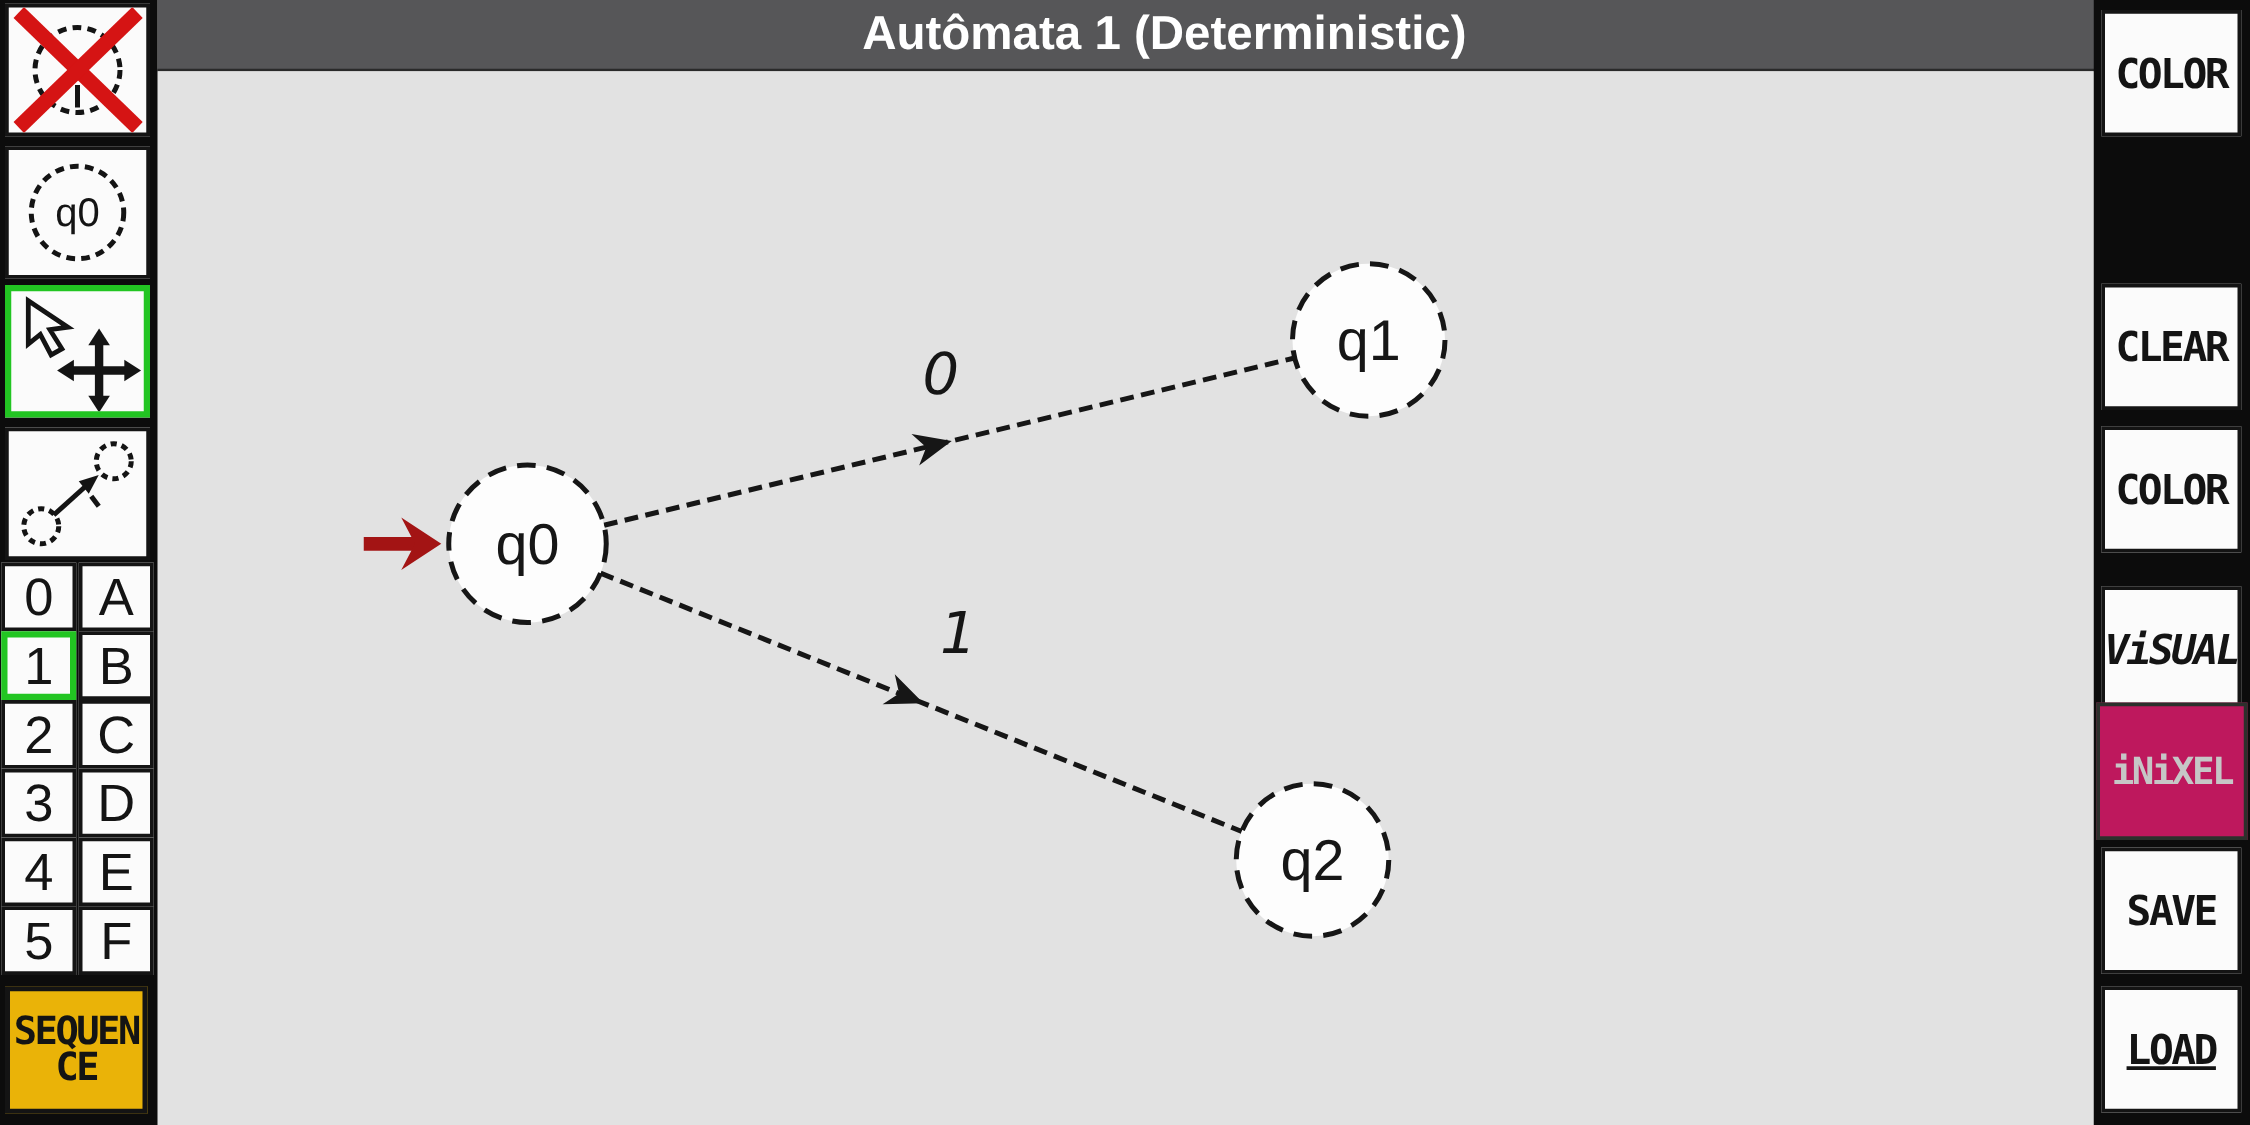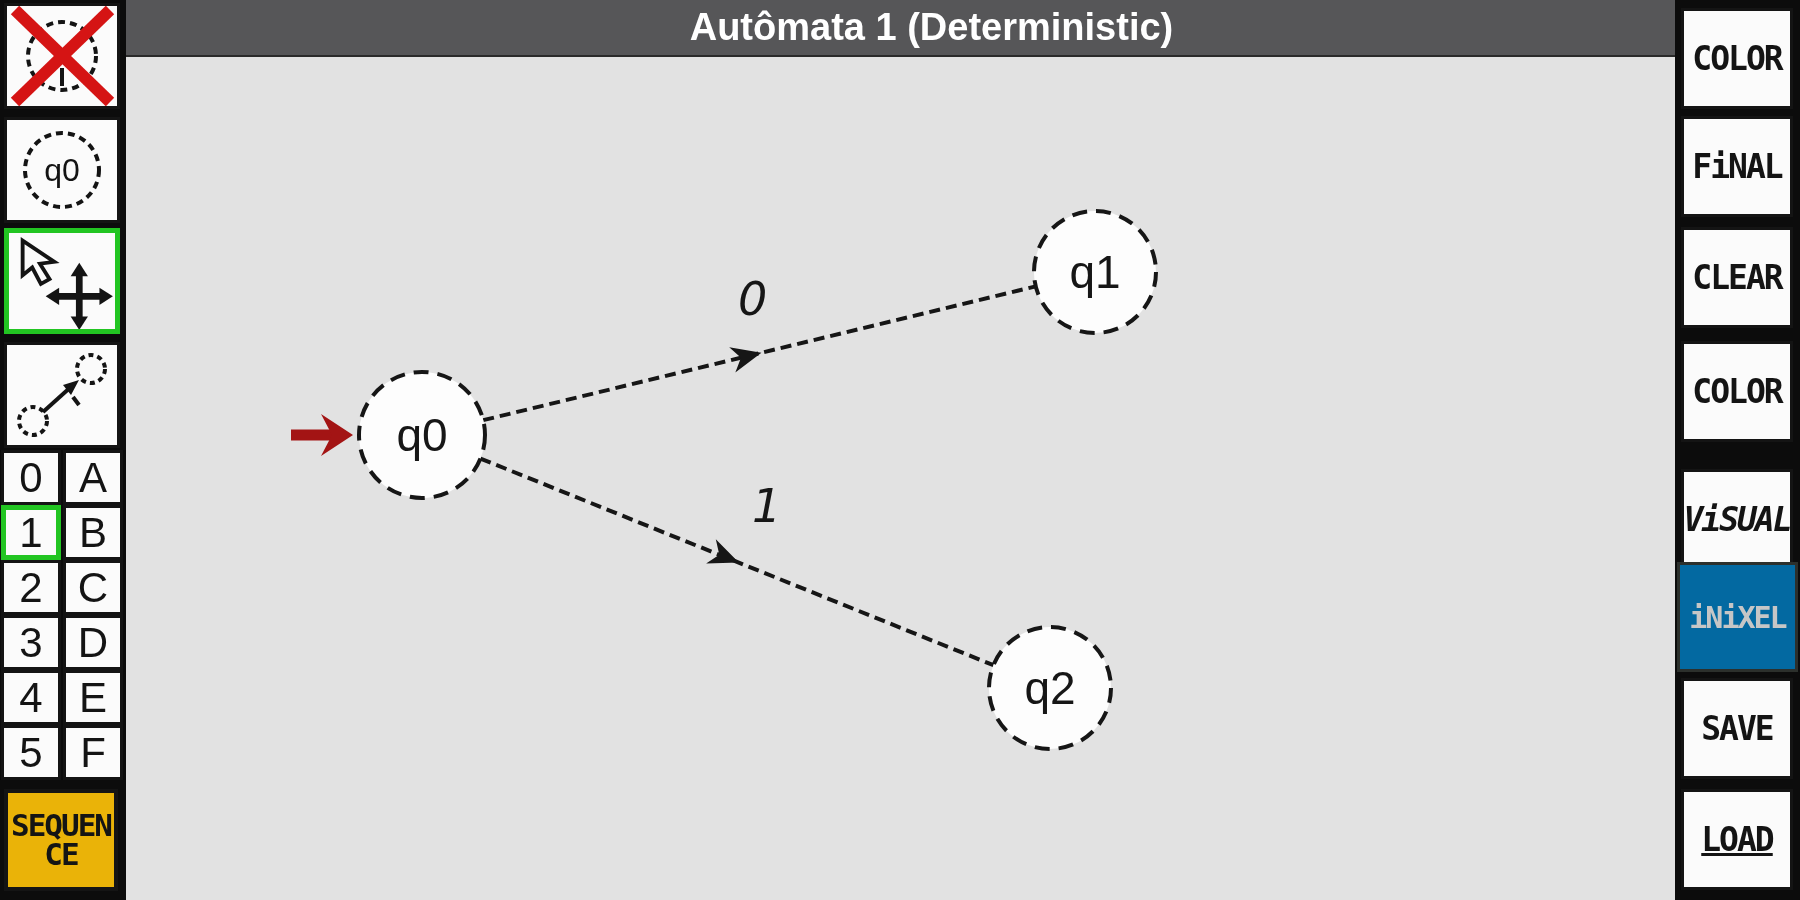--- a/index.html
+++ b/index.html
@@ -28,21 +28,21 @@
 
   #sequence-button{position:absolute;left:4px;top:789px;width:114px;height:102px;
         box-sizing:border-box;background:#eab308;border:4px solid #141414;
         color:#141414;font-size:31px;line-height:0.95;display:flex;align-items:center;
         justify-content:center;text-align:center;word-break:break-all;cursor:pointer;}
 
   
   .rbtn{position:absolute;left:6px;width:112px;height:101px;box-sizing:border-box;
         background:#fbfbfb;border:3px solid #141414;color:#141414;font-size:33px;
         display:flex;align-items:center;justify-content:center;cursor:pointer;}
-  .rbtn.active{left:2px;width:121px;height:110px;background:#0369a1;
+  .rbtn.active{left:2px;width:121px;height:110px;background:#be185d;
         border:3px solid #2c302c;color:#c6c6c6;font-size:30px;}
 
   
   #titlebar{position:absolute;left:126px;top:0;width:1611px;height:57px;
         background:#565658;border-bottom:2px solid #2a2a2a;box-sizing:border-box;
         color:#ffffff;font-size:38px;font-weight:bold;display:flex;
         align-items:center;justify-content:center;}
 
   
   #canvas{position:absolute;left:126px;top:57px;width:1549px;height:843px;background:#e2e2e2;}
@@ -141,21 +141,20 @@
         <div class="sym-cell">5</div>
         <div class="sym-cell">F</div>
       </div>
     </div>
 
     <div id="sequence-button" class="lcd">SEQUENCE</div>
   </div>
 
   <div id="right-sidebar" class="sidebar">
     <button class="rbtn lcd" style="top:8px;">COLOR</button>
-    <button class="rbtn lcd" style="top:116px;">FiNAL</button>
     <button class="rbtn lcd" style="top:227px;text-align:center;">CLEAR</button>
     <button class="rbtn lcd" style="top:341px;">COLOR</button>
     <button class="rbtn lcd" style="top:469px;font-style:italic;">ViSUAL</button>
     <button class="rbtn lcd active" style="top:562px;">iNiXEL</button>
     <button class="rbtn lcd" style="top:678px;">SAVE</button>
     <button class="rbtn lcd" style="top:789px;text-decoration:underline;">LOAD</button>
   </div>
 
 </div>
 

